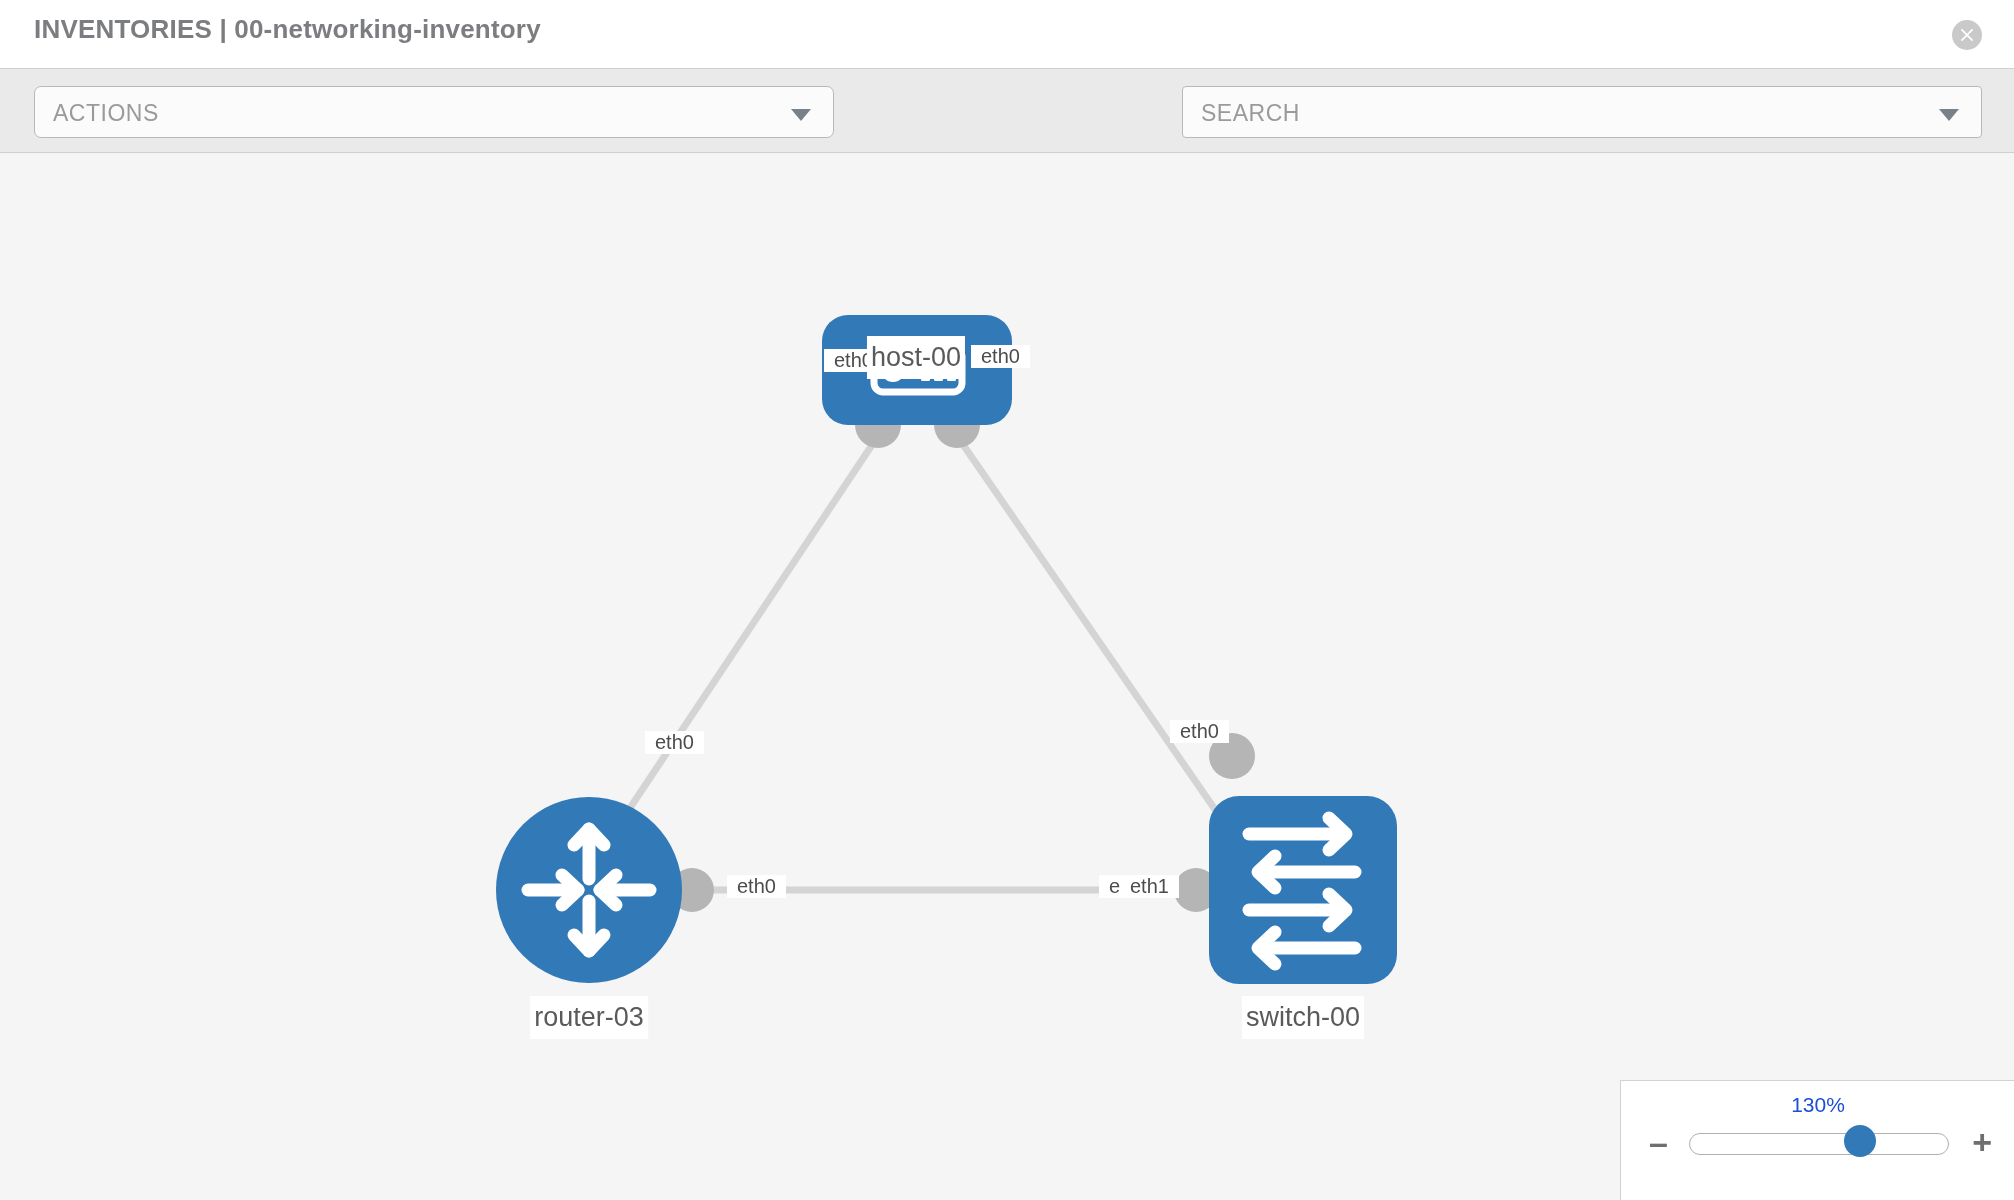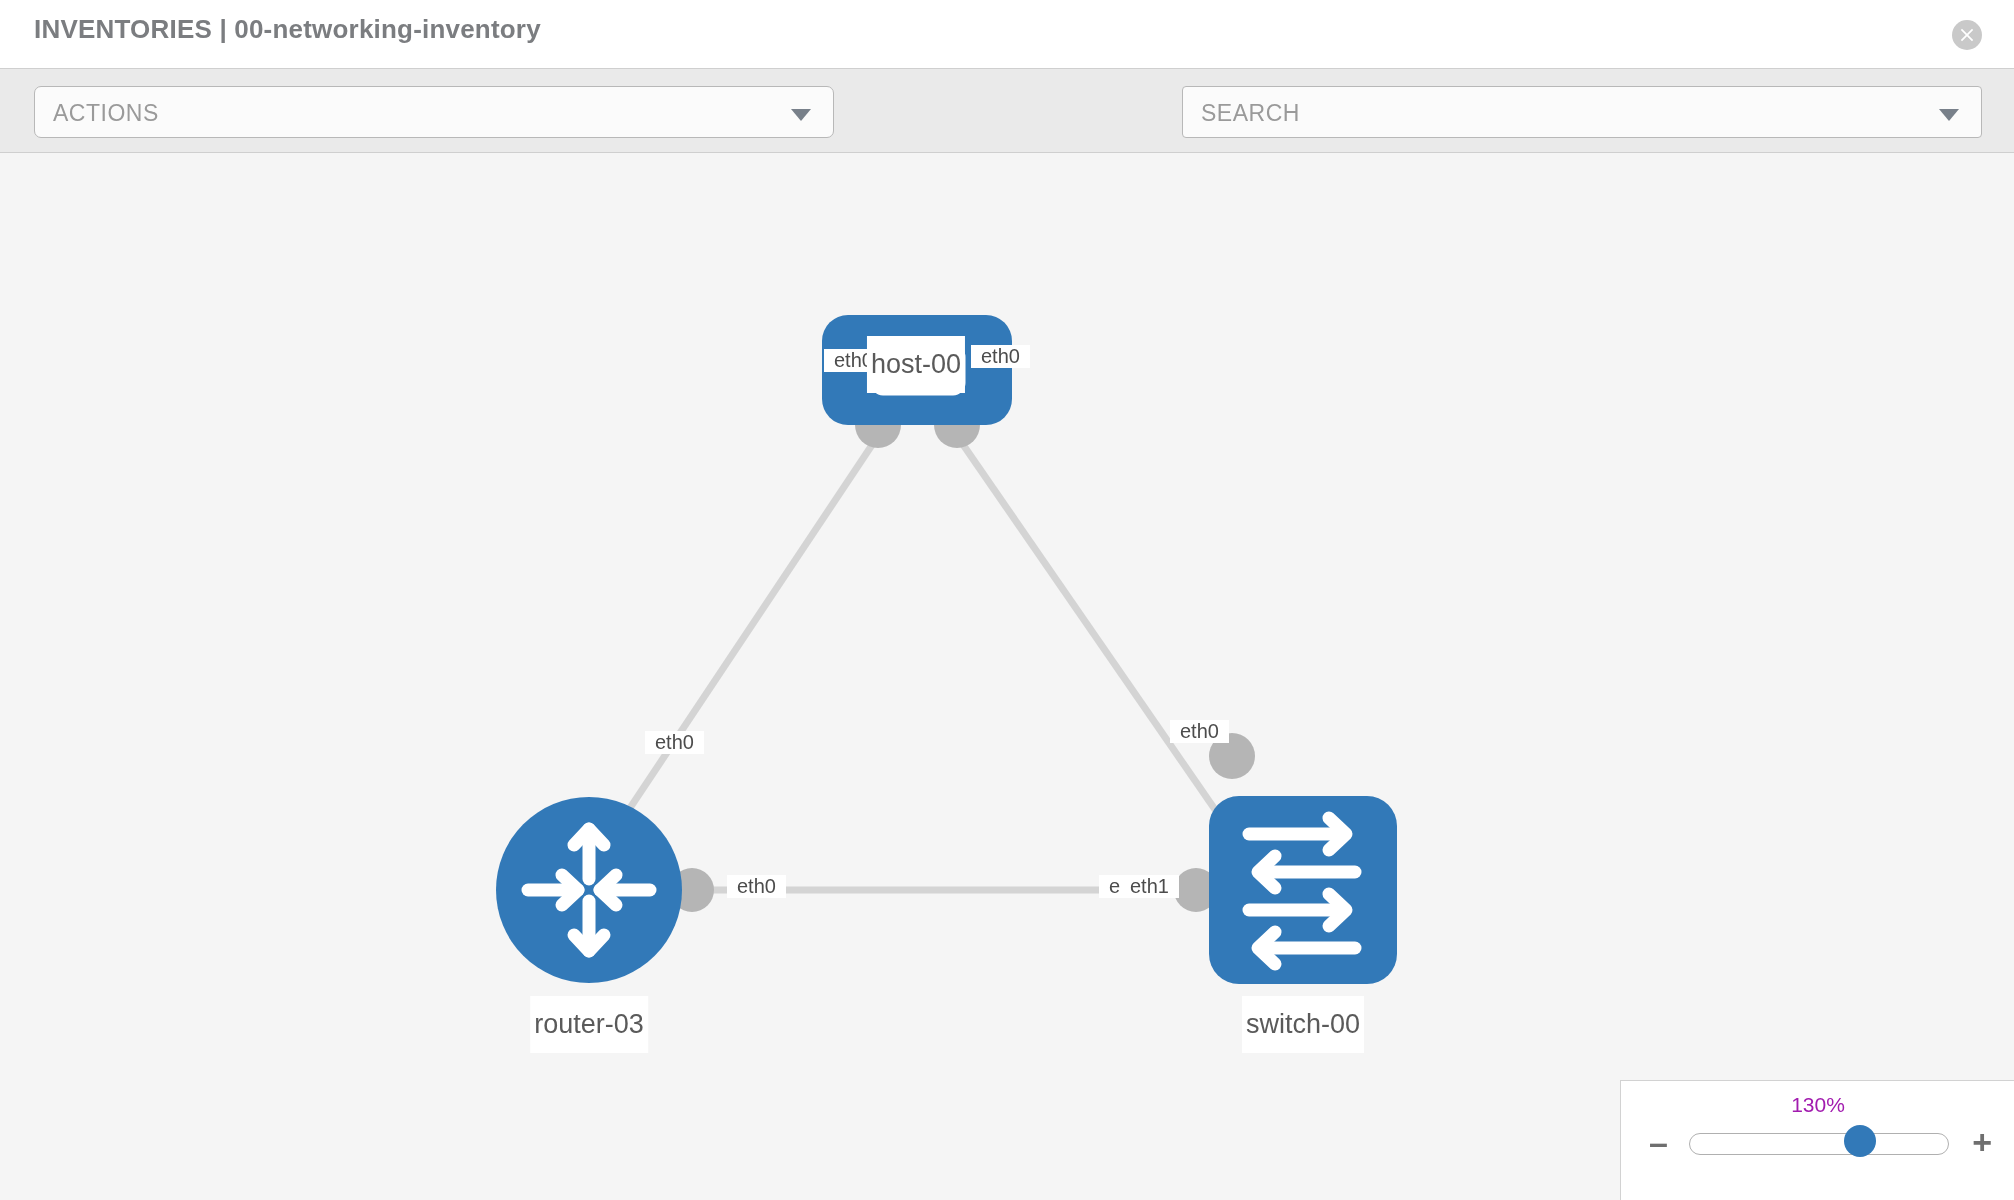--- a/index.html
+++ b/index.html
@@ -111,21 +111,21 @@
     background: #f5f5f5;
     overflow: hidden;
   }
   .canvas svg { position: absolute; left: 0; top: 0; }
 
   .node-label {
     position: absolute;
     background: #ffffff;
     color: #5a5a5a;
     font-size: 27px;
-    padding: 13px 4px;
+    padding: 6px 4px;
     white-space: nowrap;
     transform: translateX(-50%);
   }
   .iface-label {
     position: absolute;
     background: #ffffff;
     color: #4c4c4c;
     font-size: 20px;
     padding: 0 10px;
     white-space: nowrap;
@@ -138,21 +138,21 @@
     width: 394px; height: 120px;
     background: #ffffff;
     border-top: 1px solid #d2d2d2;
     border-left: 1px solid #d2d2d2;
   }
   .zoom-pct {
     position: absolute;
     top: 12px; left: 0; width: 394px;
     text-align: center;
     font-size: 21px;
-    color: #a21caf;
+    color: #1d4ed8;
   }
   .zoom-minus, .zoom-plus {
     position: absolute;
     top: 44px;
     color: #6f6f6f;
     font-size: 34px;
     line-height: 34px;
     font-weight: bold;
     cursor: pointer;
     user-select: none;

